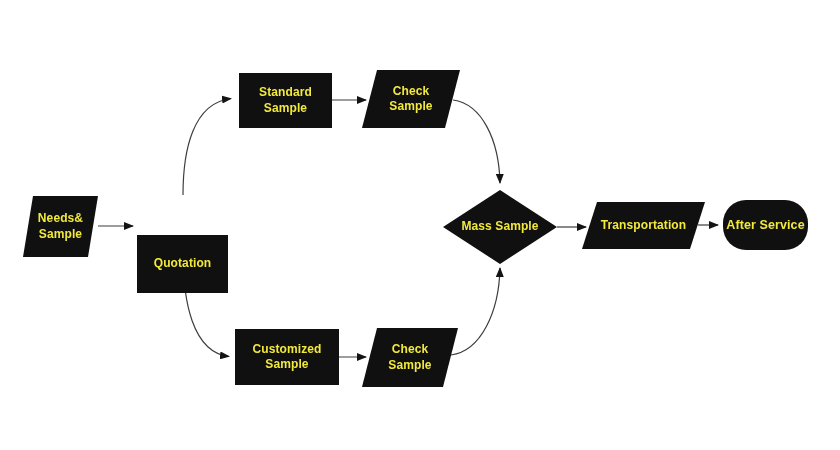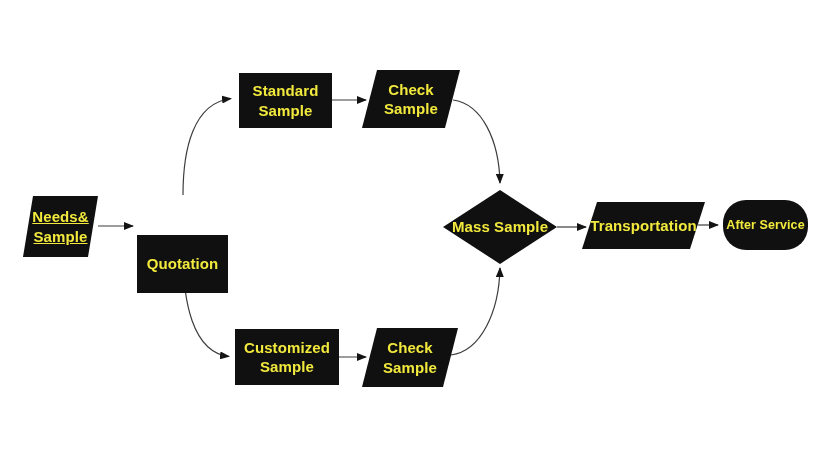--- a/index.html
+++ b/index.html
@@ -24,30 +24,30 @@
   .node {
     position: absolute;
     z-index: 2;
     background: var(--node-fill, #101010);
     color: var(--label-color, #f2e93d);
     display: flex;
     align-items: center;
     justify-content: center;
     text-align: center;
     font-weight: bold;
-    font-size: 15px;
+    font-size: 12px;
     line-height: 1.28;
     letter-spacing: 0.1px;
   }
   .node .label {
     white-space: pre-line;
   }
   
   .n-needs-sample      { left: 23px;  top: 196px; width: 75px;  height: 61px;
-                         clip-path: polygon(10px 0, 75px 0, 65px 61px, 0 61px); text-decoration: underline; }
+                         clip-path: polygon(10px 0, 75px 0, 65px 61px, 0 61px); }
   .n-quotation         { left: 137px; top: 195px; width: 91px;  height: 58px; margin-top: 40px; }
   .n-standard-sample   { left: 239px; top: 73px;  width: 93px;  height: 55px; }
   .n-check-sample-top  { left: 362px; top: 70px;  width: 98px;  height: 58px;
                          clip-path: polygon(15px 0, 98px 0, 83px 58px, 0 58px); }
   .n-customized-sample { left: 235px; top: 329px; width: 104px;  height: 56px; }
   .n-check-sample-bottom { left: 362px; top: 328px; width: 96px; height: 59px;
                          clip-path: polygon(15px 0, 96px 0, 81px 59px, 0 59px); }
   .n-mass-produce      { left: 443px; top: 190px; width: 114px; height: 74px;
                          clip-path: polygon(50% 0, 100% 50%, 50% 100%, 0 50%); }
   .n-transportation    { left: 582px; top: 202px; width: 123px; height: 47px;

